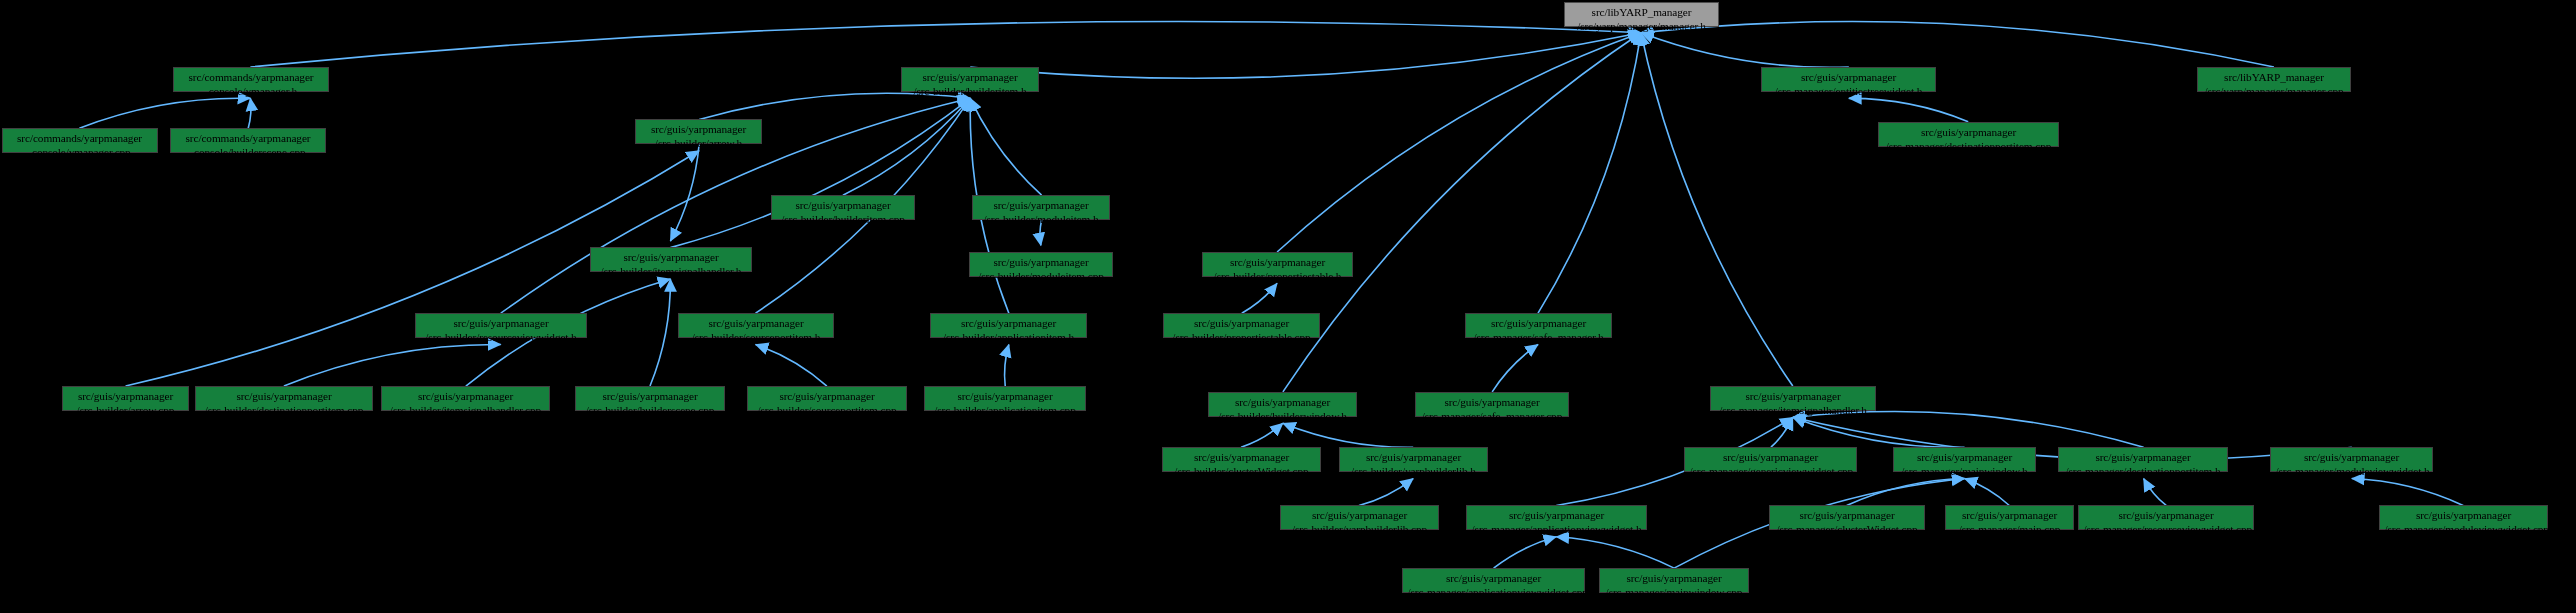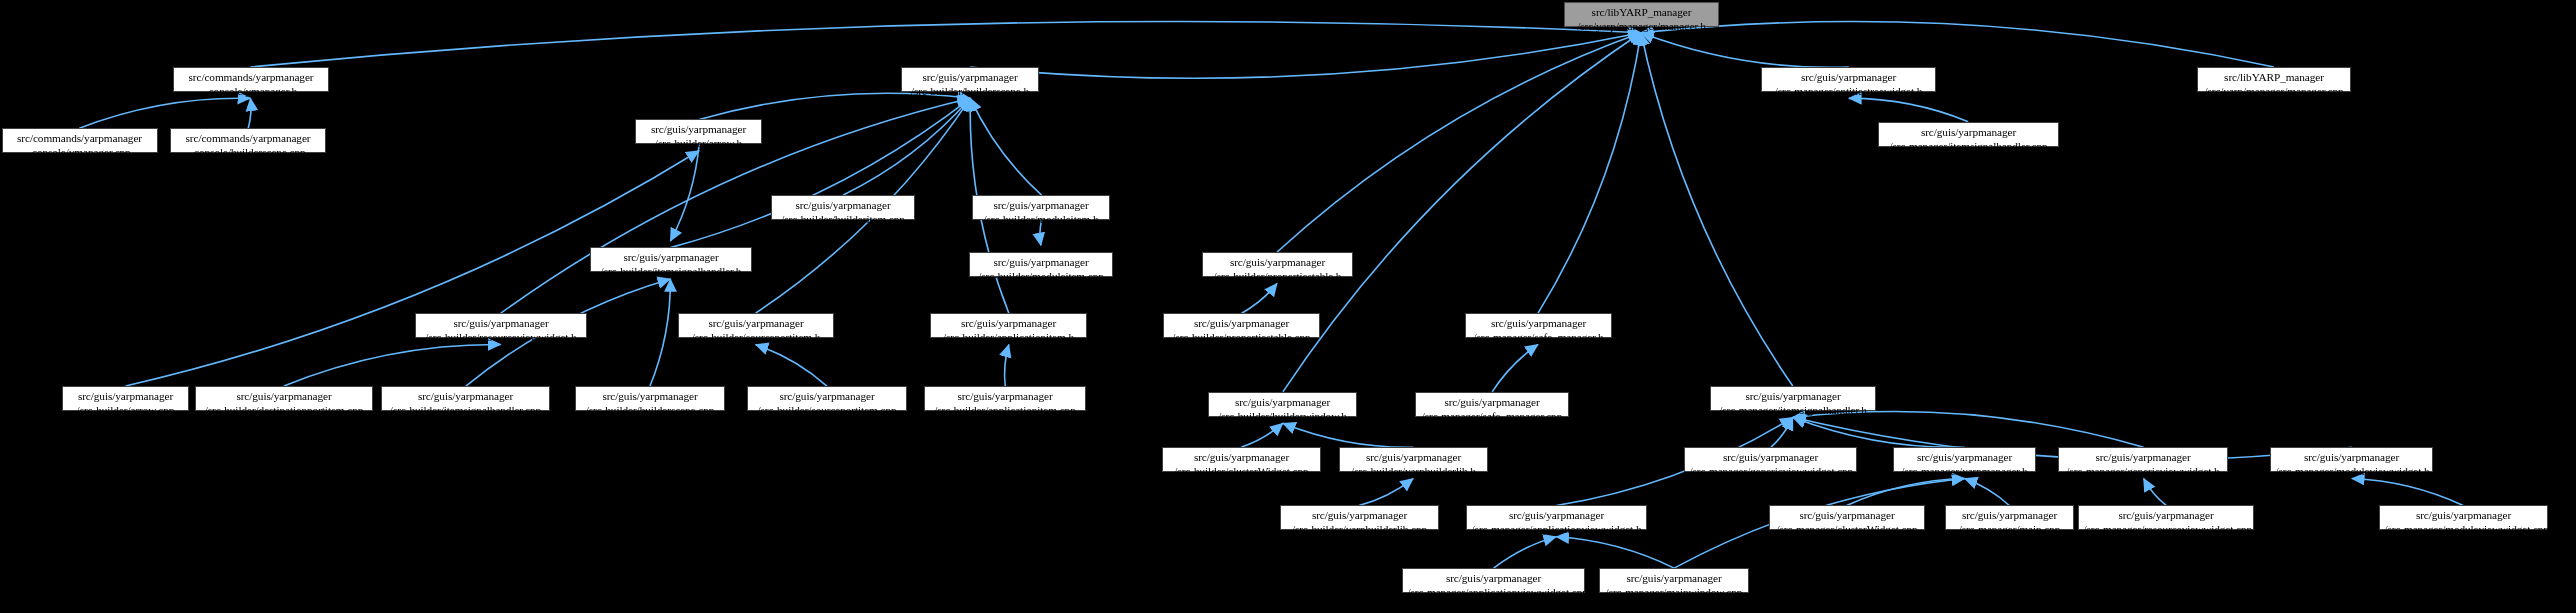--- a/index.html
+++ b/index.html
@@ -21,21 +21,21 @@
     position: absolute;
     left: 0;
     top: 0;
     width: 2576px;
     height: 614px;
     pointer-events: none;
   }
   .node {
     position: absolute;
     box-sizing: border-box;
-    background: #ffffff;
+    background: #15803d;
     border: 0.7px solid #404040;
     color: #000000;
     font-size: 11.3px;
     line-height: 14px;
     text-align: center;
     padding: 2.2px 4.4px 2.9px 4.4px;
     white-space: nowrap;
     letter-spacing: -0.1px;
   }
   .node.root {
@@ -106,21 +106,21 @@
       <div class="node root" style="left: 1564px; top: 1.5px; width: 155px; height: 25px;">
         <span class="l1">src/libYARP_manager</span>
         <span class="l2">/src/yarp/manager/manager.h</span>
       </div>
       <div class="node" style="left: 173px; top: 67px; width: 156px; height: 25px;">
         <span class="l1">src/commands/yarpmanager</span>
         <span class="l2">-console/ymanager.h</span>
       </div>
       <div class="node" style="left: 901px; top: 67px; width: 138px; height: 25px;">
         <span class="l1">src/guis/yarpmanager</span>
-        <span class="l2">/src-builder/builderscene.h</span>
+        <span class="l2">/src-builder/builderitem.h</span>
       </div>
       <div class="node" style="left: 1761px; top: 67px; width: 175px; height: 25px;">
         <span class="l1">src/guis/yarpmanager</span>
         <span class="l2">/src-manager/entitiestreewidget.h</span>
       </div>
       <div class="node" style="left: 2197px; top: 67px; width: 154px; height: 25px;">
         <span class="l1">src/libYARP_manager</span>
         <span class="l2">/src/yarp/manager/manager.cpp</span>
       </div>
       <div class="node" style="left: 1.5px; top: 128px; width: 156px; height: 25px;">
@@ -130,21 +130,21 @@
       <div class="node" style="left: 170px; top: 128px; width: 156px; height: 25px;">
         <span class="l1">src/commands/yarpmanager</span>
         <span class="l2">-console/builderscene.cpp</span>
       </div>
       <div class="node" style="left: 635px; top: 119px; width: 127px; height: 25px;">
         <span class="l1">src/guis/yarpmanager</span>
         <span class="l2">/src-builder/arrow.h</span>
       </div>
       <div class="node" style="left: 1878px; top: 122px; width: 181px; height: 25px;">
         <span class="l1">src/guis/yarpmanager</span>
-        <span class="l2">/src-manager/itemsignalhandler.cpp</span>
+        <span class="l2">/src-manager/destinationportitem.cpp</span>
       </div>
       <div class="node" style="left: 771px; top: 195px; width: 144px; height: 25px;">
         <span class="l1">src/guis/yarpmanager</span>
         <span class="l2">/src-builder/builderitem.cpp</span>
       </div>
       <div class="node" style="left: 972px; top: 195px; width: 138px; height: 25px;">
         <span class="l1">src/guis/yarpmanager</span>
         <span class="l2">/src-builder/moduleitem.h</span>
       </div>
       <div class="node" style="left: 590px; top: 247px; width: 162px; height: 25px;">
@@ -222,25 +222,25 @@
       <div class="node" style="left: 1339px; top: 447px; width: 149px; height: 25px;">
         <span class="l1">src/guis/yarpmanager</span>
         <span class="l2">/src-builder/yarpbuilderlib.h</span>
       </div>
       <div class="node" style="left: 1684px; top: 447px; width: 173px; height: 25px;">
         <span class="l1">src/guis/yarpmanager</span>
         <span class="l2">/src-manager/genericviewwidget.cpp</span>
       </div>
       <div class="node" style="left: 1893px; top: 447px; width: 143px; height: 25px;">
         <span class="l1">src/guis/yarpmanager</span>
-        <span class="l2">/src-manager/yarpmanager.h</span>
+        <span class="l2">/src-manager/mainwindow.h</span>
       </div>
       <div class="node" style="left: 2058px; top: 447px; width: 170px; height: 25px;">
         <span class="l1">src/guis/yarpmanager</span>
-        <span class="l2">/src-manager/genericviewwidget.h</span>
+        <span class="l2">/src-manager/destinationportitem.h</span>
       </div>
       <div class="node" style="left: 2270px; top: 447px; width: 163px; height: 25px;">
         <span class="l1">src/guis/yarpmanager</span>
         <span class="l2">/src-manager/moduleviewwidget.h</span>
       </div>
       <div class="node" style="left: 1280px; top: 505px; width: 159px; height: 25px;">
         <span class="l1">src/guis/yarpmanager</span>
         <span class="l2">/src-builder/yarpbuilderlib.cpp</span>
       </div>
       <div class="node" style="left: 1466px; top: 505px; width: 181px; height: 25px;">

